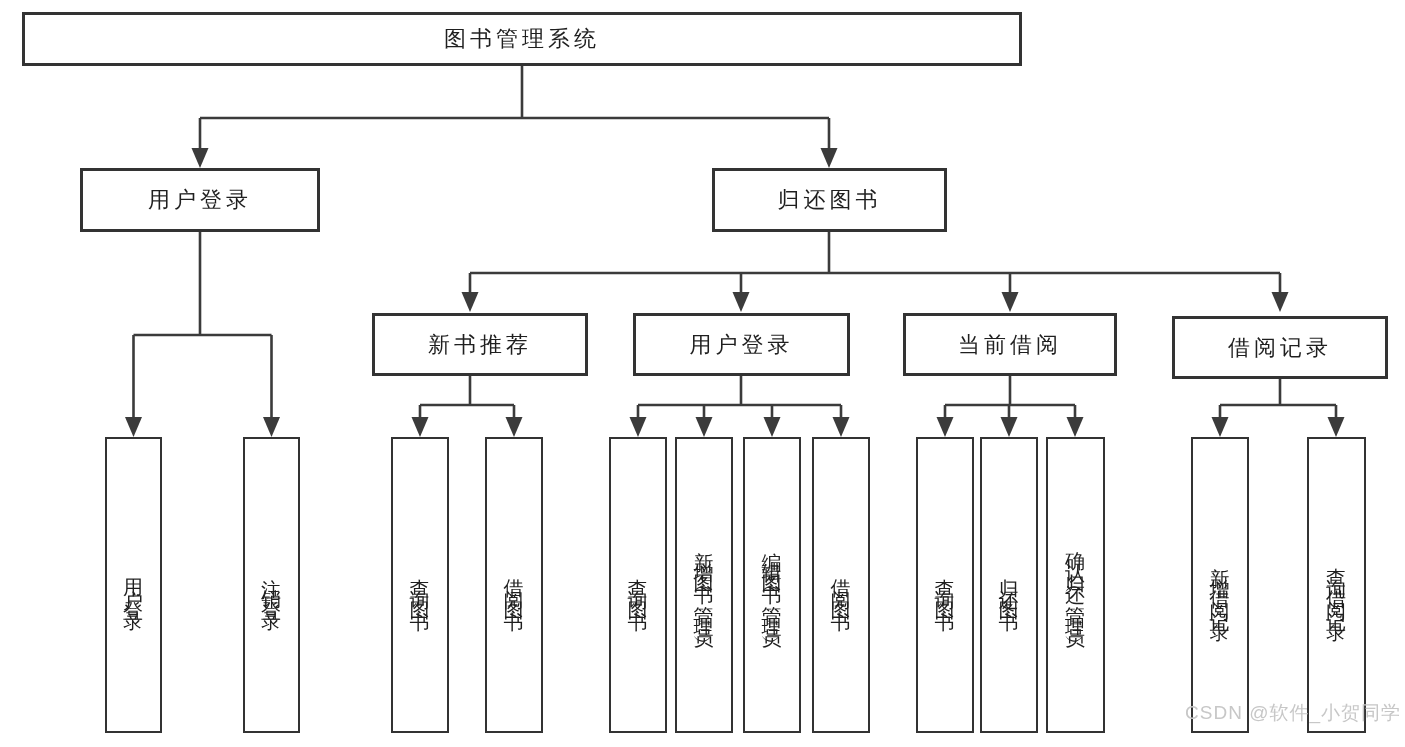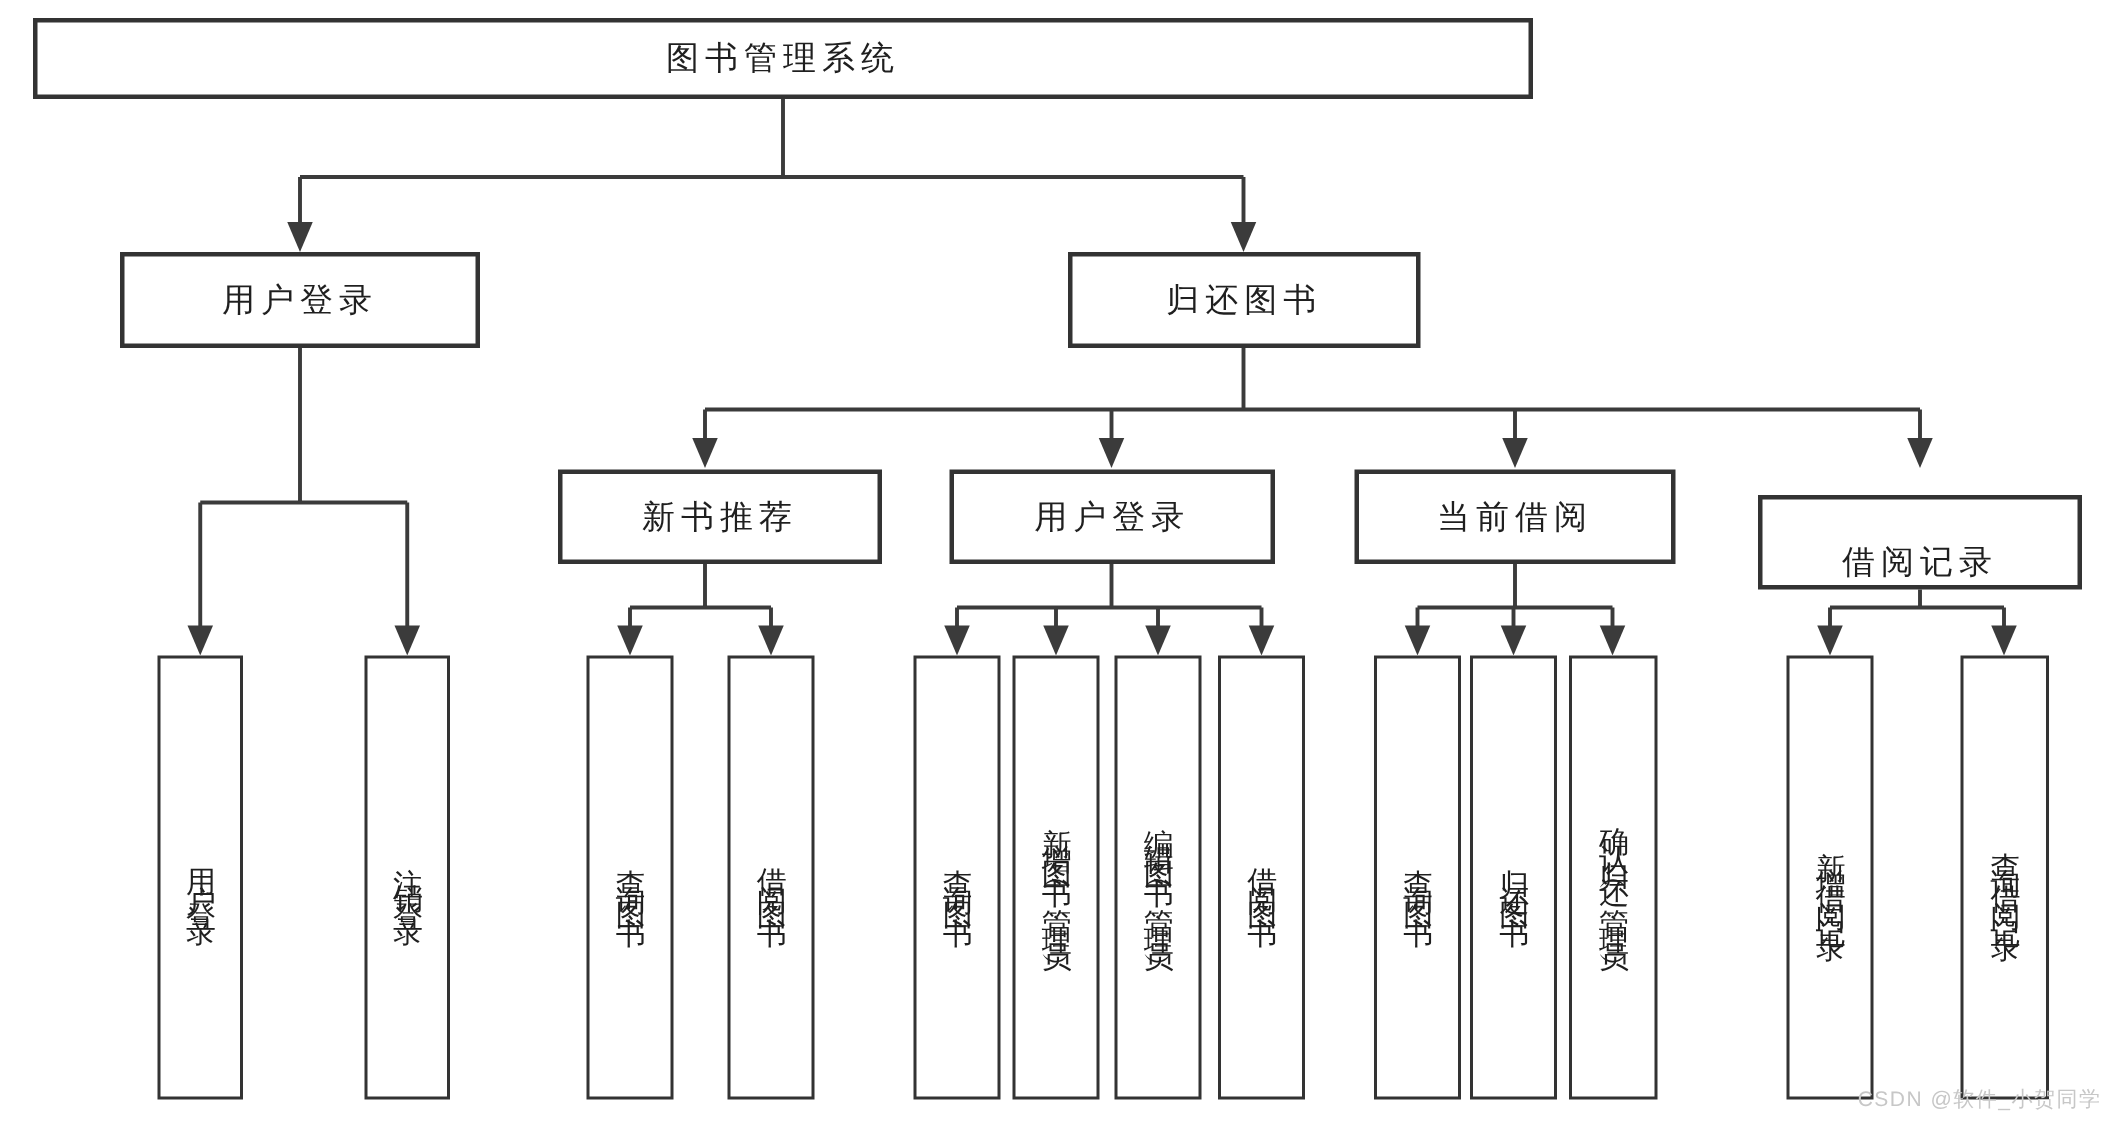--- a/index.html
+++ b/index.html
@@ -36,23 +36,23 @@
   .vbox .vlabel{
     writing-mode:vertical-rl;
     text-orientation:mixed;
     font-size:20px;
     letter-spacing:11px;
     line-height:1;
     white-space:nowrap;
   }
   #watermark{
     position:absolute;
-    right:4px;bottom:5px;
+    right:4px;bottom:21px;
     z-index:2;
-    font-size:14px;
+    font-size:19px;
     letter-spacing:1px;
     color:var(--watermark);
     white-space:nowrap;
   }
 </style>
 </head>
 <body>
 
 <div id="stage">
 
@@ -105,21 +105,21 @@
 
   <div class="node hbox" style="left:372px;top:313px;width:216px;height:63px;">
     <span>新书推荐</span>
   </div>
   <div class="node hbox" style="left:633px;top:313px;width:217px;height:63px;">
     <span>用户登录</span>
   </div>
   <div class="node hbox" style="left:903px;top:313px;width:214px;height:63px;font-family:Liberation Mono, monospace;">
     <span>当前借阅</span>
   </div>
-  <div class="node hbox" style="left:1172px;top:330px;width:216px;height:63px;align-items:flex-end;">
+  <div class="node hbox" style="left:1172px;top:316px;width:216px;height:63px;">
     <span>借阅记录</span>
   </div>
 
   <div class="node vbox" style="left:105px;top:437px;width:57px;height:296px;">
     <span class="vlabel">用户登录</span>
   </div>
   <div class="node vbox" style="left:243px;top:437px;width:57px;height:296px;">
     <span class="vlabel">注销登录</span>
   </div>
 

